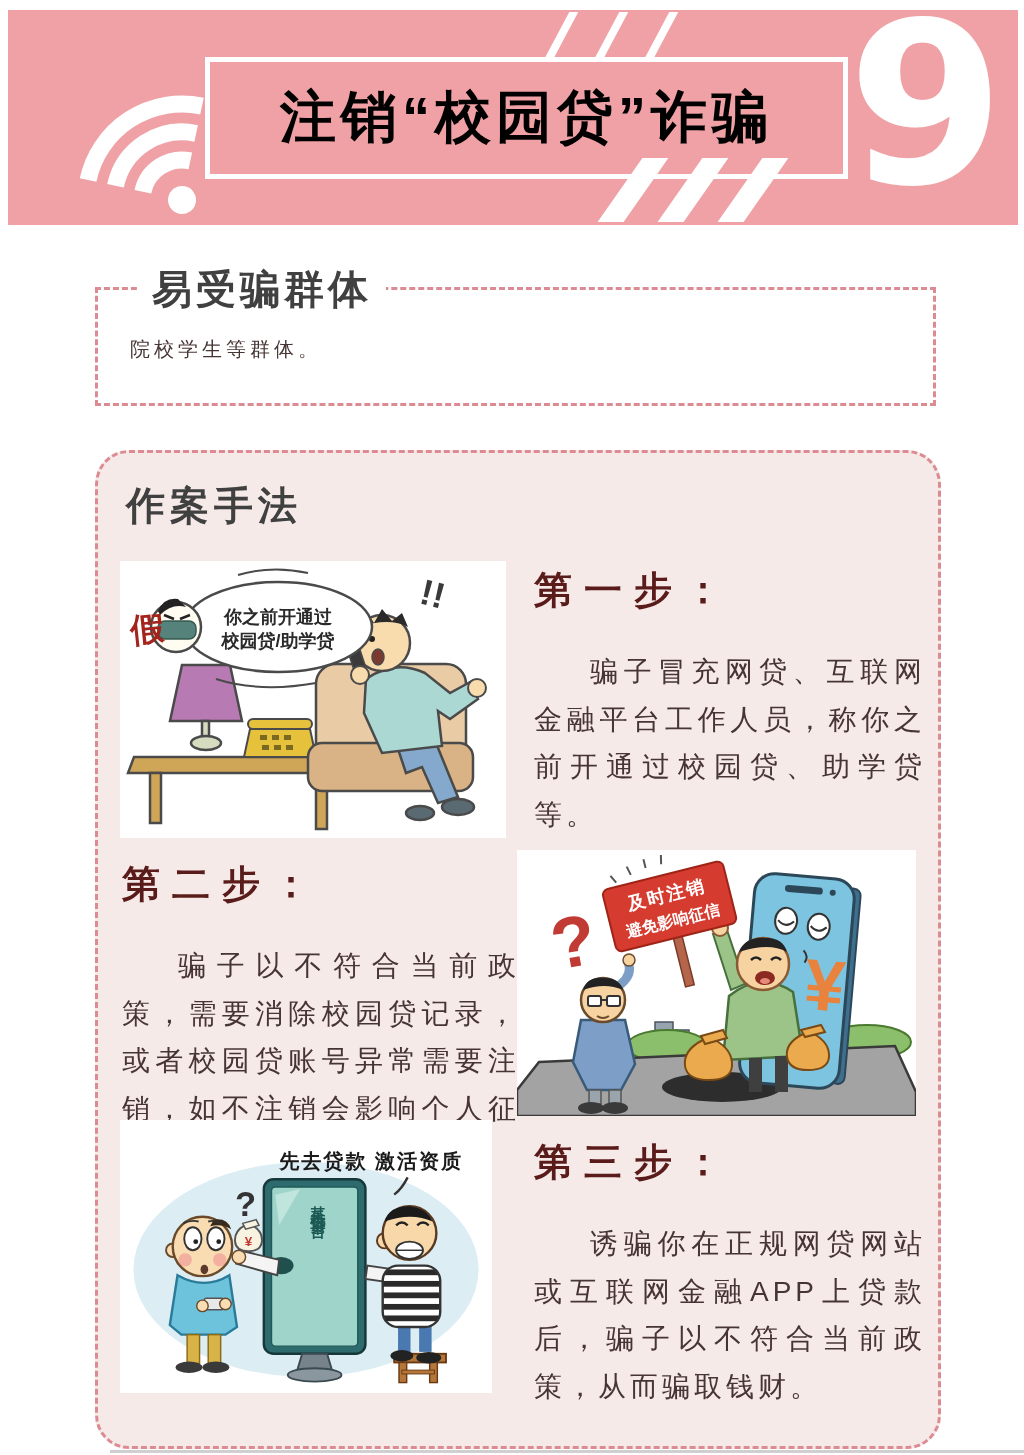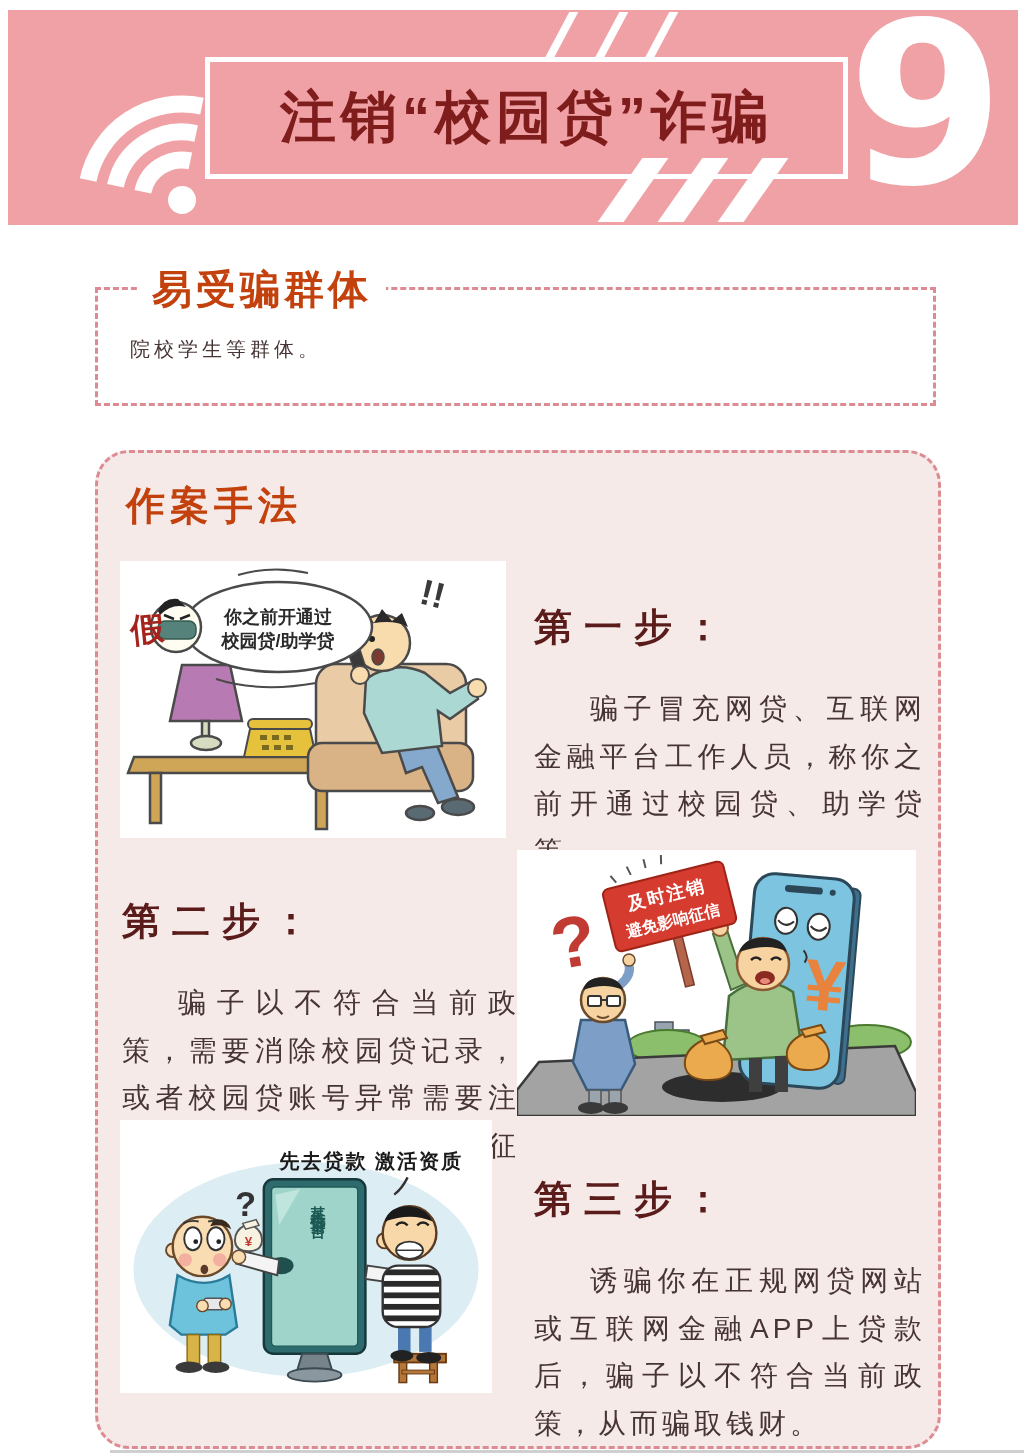--- a/index.html
+++ b/index.html
@@ -4,48 +4,48 @@
 <style>
   html,body{margin:0;padding:0;background:#fff;}
   .page{position:relative;width:1024px;height:1455px;margin:0 auto;background:#fff;overflow:hidden;
         font-family:"Liberation Sans","DejaVu Sans",sans-serif;}
   .abs{position:absolute;}
 
   
   .banner{left:8px;top:10px;width:1010px;height:215px;background:#f0a1a5;}
   .title-box{left:197px;top:47px;width:633px;height:112px;border:5px solid #fff;
              display:flex;align-items:center;justify-content:center;}
-  .title-box span{color:#7f1d1d;font-size:56px;font-weight:900;letter-spacing:5px;white-space:nowrap;}
+  .title-box span{color:#000000;font-size:56px;font-weight:900;letter-spacing:5px;white-space:nowrap;}
   .big-num{left:828px;top:-12px;width:180px;height:215px;color:#fff;font-size:225px;font-weight:900;
            line-height:215px;text-align:center;font-family:"DejaVu Sans",sans-serif;}
   .slash{background:#fff;transform:skewX(-28deg);}
   .slash.thin{width:9px;height:50px;top:2px;}
   .slash.thick{width:26px;height:64px;top:148px;transform:skewX(-35deg);}
 
   
   .victim-box{left:95px;top:287px;width:835px;height:113px;border:3px dashed #dd8b92;background:#fff;}
-  .section-title{font-weight:900;color:#c2410c;letter-spacing:4px;white-space:nowrap;}
+  .section-title{font-weight:900;color:#404040;letter-spacing:4px;white-space:nowrap;}
   .victim-title{left:40px;top:-28px;font-size:40px;background:#fff;padding:0 14px;}
   .victim-body{left:32px;top:46px;font-size:20px;color:#473535;letter-spacing:4px;}
 
   .method-box{left:95px;top:450px;width:840px;height:993px;background:#f6eae8;
               border:3px dashed #dd8b92;border-radius:34px;}
   .method-title{left:28px;top:26px;font-size:39px;letter-spacing:5px;}
 
   .card{background:#fff;}
   .card svg{display:block;width:100%;height:100%;}
   .card1{left:22px;top:108px;width:386px;height:277px;}
   .card2{left:419px;top:397px;width:399px;height:266px;}
   .card3{left:22px;top:667px;width:372px;height:273px;}
 
   .step{color:#473535;}
   .step1{left:436px;top:112px;width:392px;}
   .step2{left:24px;top:406px;width:398px;}
   .step3{left:436px;top:684px;width:392px;}
-  .step-label{font-size:38px;font-weight:900;color:#5a1c1a;letter-spacing:12px;margin-top:37px;}
+  .step-label{font-size:38px;font-weight:900;color:#5a1c1a;letter-spacing:12px;}
   .step-text{margin-top:32px;font-size:28px;line-height:1.7;letter-spacing:4px;
              text-align:justify;text-indent:2em;color:#473535;}
 
   .vtext{writing-mode:vertical-rl;text-orientation:upright;font-size:15px;font-weight:bold;
          color:#1d5a55;letter-spacing:3px;white-space:nowrap;}
   .bottom-edge{left:110px;top:1450px;width:914px;height:3px;background:#cfcfcf;}
 </style>
 </head>
 <body>
 

